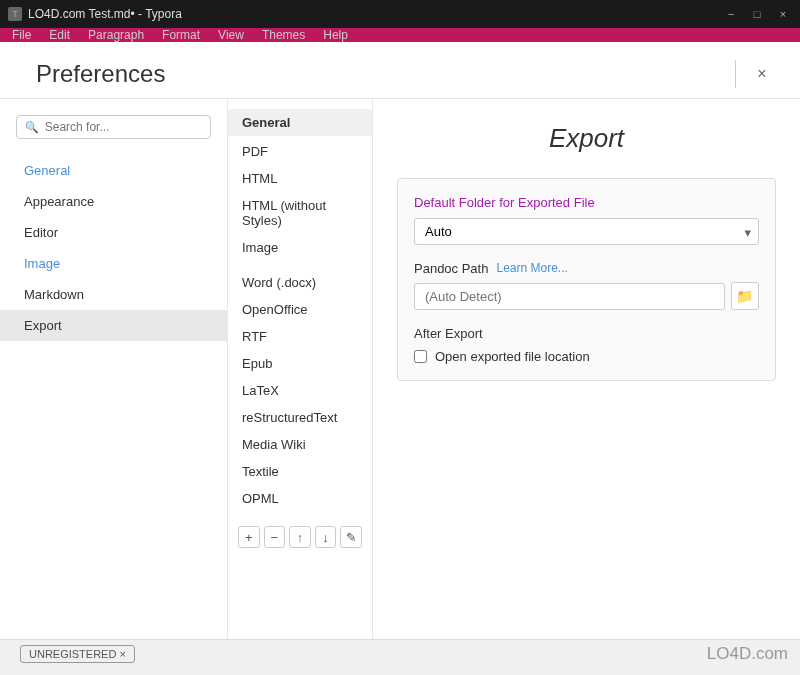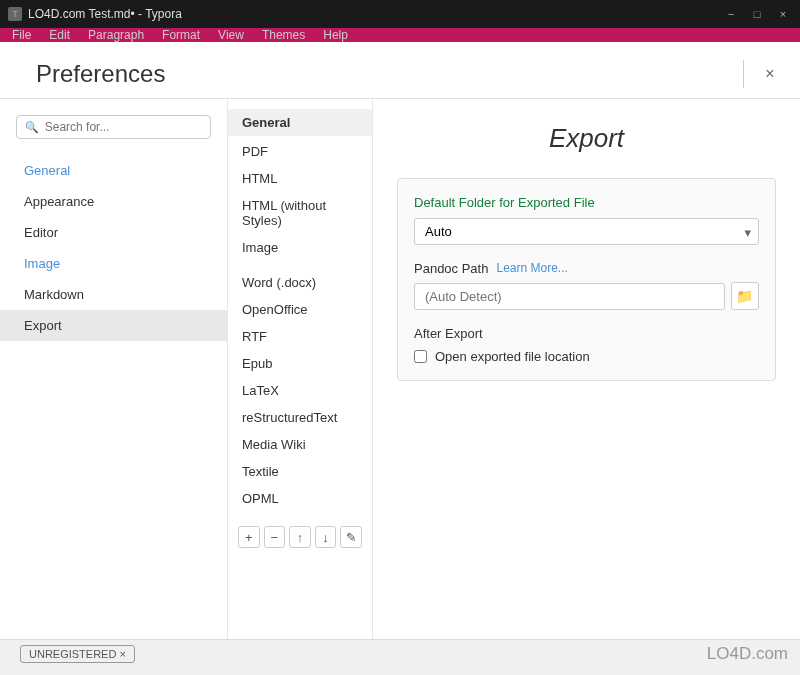--- a/index.html
+++ b/index.html
@@ -78,21 +78,21 @@
       height: calc(675px - 50px);
       display: flex;
       flex-direction: column;
     }
 
     
     .pref-header {
       display: flex;
       align-items: center;
       justify-content: space-between;
-      padding: 18px 16px 10px 36px;
+      padding: 18px 24px 10px 36px;
       border-bottom: 1px solid #e0e0e0;
     }
     .pref-title {
       font-size: 24px;
       font-weight: 300;
       color: #333;
     }
     .close-btn {
       width: 28px;
       height: 28px;
@@ -224,21 +224,21 @@
     }
 
     .settings-card {
       border: 1px solid #ddd;
       border-radius: 4px;
       padding: 16px;
       background: #fafafa;
     }
     .settings-label {
       font-size: 13px;
-      color: #15803d;
+      color: #a21caf;
       margin-bottom: 8px;
       font-weight: 400;
     }
     .select-wrapper {
       position: relative;
       margin-bottom: 16px;
     }
     .settings-select {
       width: 100%;
       padding: 5px 10px;

